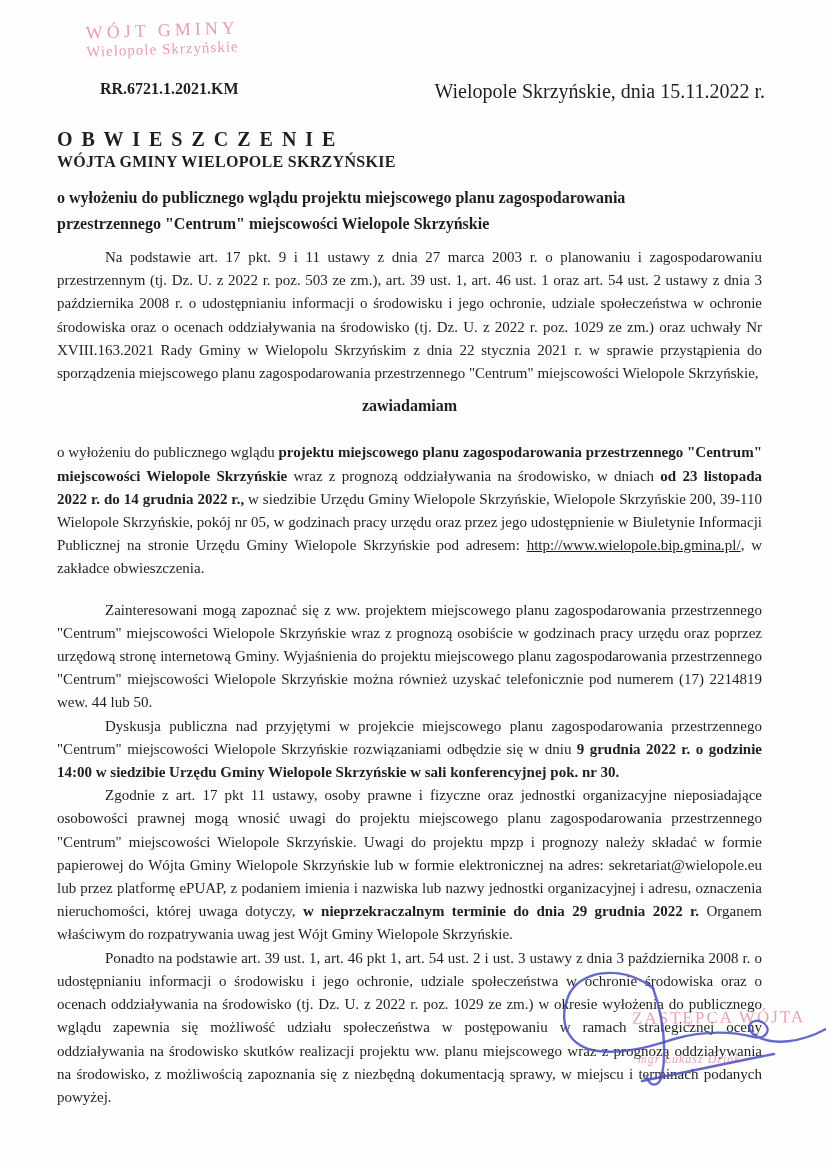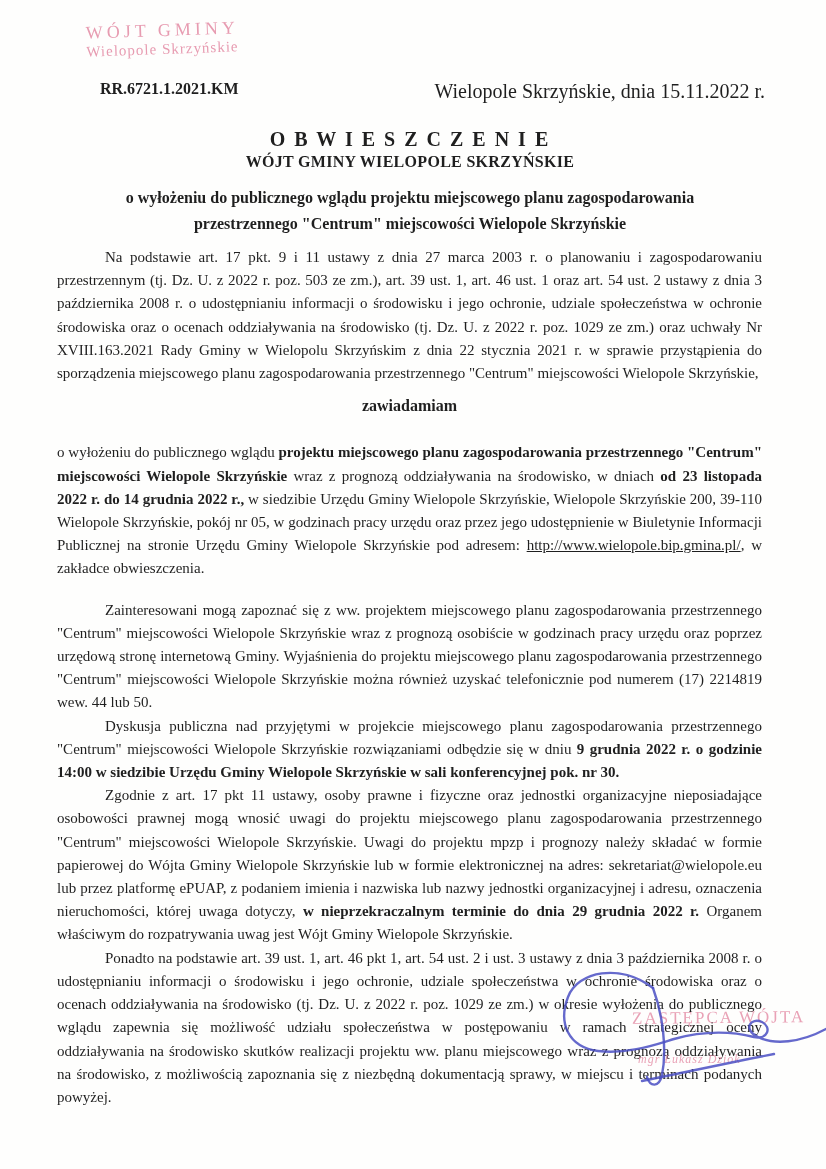--- a/index.html
+++ b/index.html
@@ -13,21 +13,21 @@
   .stamp-top{
     position:absolute;left:86px;top:20px;transform:rotate(-2deg);
     color:#e2849f;opacity:.8;line-height:1.15;white-space:nowrap;
   }
   .stamp-top .l1{font-size:18px;letter-spacing:4px;}
   .stamp-top .l2{font-size:15px;letter-spacing:1px;}
   
   .ref{position:absolute;left:100px;top:80px;font-size:16px;font-weight:600;font-family:Liberation Serif, serif;}
   .date{position:absolute;right:61px;top:80px;font-size:20px;}
   
-  .title-block{position:absolute;left:57px;right:63px;top:128px;text-align:center;}
+  .title-block{position:absolute;left:57px;right:63px;top:128px;}
   .title{font-size:20px;font-weight:bold;letter-spacing:2px;margin:0;}
   .subtitle{font-size:16px;font-weight:bold;margin:2px 0 0 0;letter-spacing:.3px;}
   .subject{font-size:16px;font-weight:bold;margin:14px 0 0 0;line-height:26px;}
   
   .body-text{
     position:absolute;left:57px;right:64px;top:246px;
     font-size:15px;line-height:23.2px;text-align:justify;
   }
   .para{margin:0;}
   .para.indent{text-indent:48px;}
@@ -55,21 +55,21 @@
   <div class="stamp-top">
     <div class="l1">WÓJT GMINY</div>
     <div class="l2">Wielopole Skrzyńskie</div>
   </div>
 
   <div class="ref">RR.6721.1.2021.KM</div>
   <div class="date">Wielopole Skrzyńskie, dnia 15.11.2022 r.</div>
 
   <div class="title-block">
     <p class="title">O B W I E S Z C Z E N I E</p>
-    <p class="subtitle">WÓJT GMINY WIELOPOLE SKRZYŃSKIE</p>
+    <p class="subtitle">WÓJTA GMINY WIELOPOLE SKRZYŃSKIE</p>
     <p class="subject">
       <span>o wyłożeniu do publicznego wglądu projektu miejscowego planu zagospodarowania</span><br>
       <span>przestrzennego "Centrum" miejscowości Wielopole Skrzyńskie</span>
     </p>
   </div>
 
   <div class="body-text" id="body-text">
       <p class="para indent"><span>Na podstawie art. 17 pkt. 9 i 11 ustawy z dnia 27 marca 2003 r. o planowaniu i zagospodarowaniu przestrzennym (tj. Dz. U. z 2022 r. poz. 503 ze zm.), art. 39 ust. 1, art. 46 ust. 1 oraz art. 54 ust. 2 ustawy z dnia 3 października 2008 r. o udostępnianiu informacji o środowisku i jego ochronie, udziale społeczeństwa w ochronie środowiska oraz o ocenach oddziaływania na środowisko (tj. Dz. U. z 2022 r. poz. 1029 ze zm.) oraz uchwały Nr XVIII.163.2021 Rady Gminy w Wielopolu Skrzyńskim z dnia 22 stycznia 2021 r. w sprawie przystąpienia do sporządzenia miejscowego planu zagospodarowania przestrzennego "Centrum" miejscowości Wielopole Skrzyńskie,</span></p>
       <p class="para center-line"><span class="b">zawiadamiam</span></p>
       <p class="para"><span>o wyłożeniu do publicznego wglądu </span><span class="b">projektu miejscowego planu zagospodarowania przestrzennego "Centrum" miejscowości Wielopole Skrzyńskie</span><span> wraz z prognozą oddziaływania na środowisko, w dniach </span><span class="b">od 23 listopada 2022 r. do 14 grudnia 2022 r.,</span><span> w siedzibie Urzędu Gminy Wielopole Skrzyńskie, Wielopole Skrzyńskie 200, 39-110 Wielopole Skrzyńskie, pokój nr 05, w godzinach pracy urzędu oraz przez jego udostępnienie w Biuletynie Informacji Publicznej na stronie Urzędu Gminy Wielopole Skrzyńskie pod adresem: </span><span class="u">http://www.wielopole.bip.gmina.pl/</span><span>, w zakładce obwieszczenia.</span></p>

